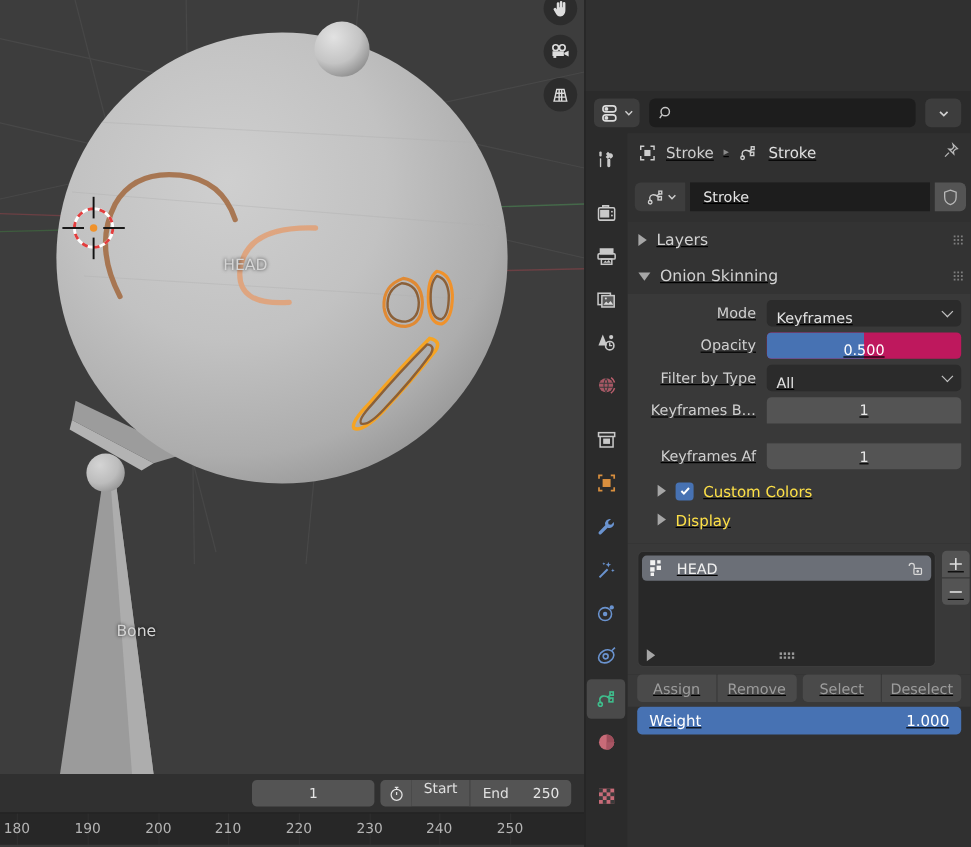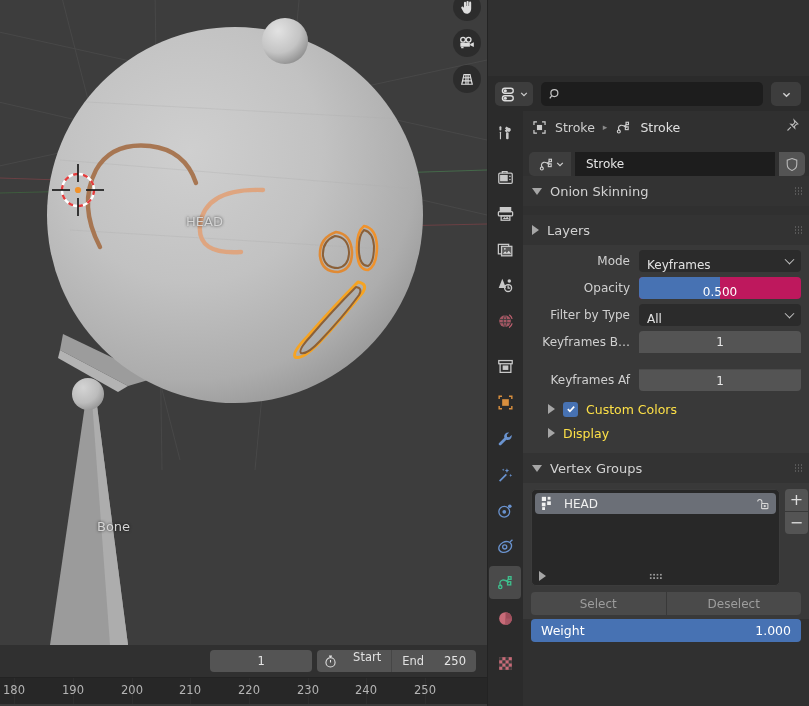--- a/index.html
+++ b/index.html
@@ -96,21 +96,21 @@
   .tab {
     position: relative; width: 32px; height: 33px; margin: 0 2px 3px 2px;
     display: flex; align-items: center; justify-content: center; border-radius: 4px;
   }
   .tab.active { background: #4a4a4a; }
   .tab-gap { height: 9px; }
 
   
   #panelbody {
     position: absolute; left: 36px; top: 111px; width: 286px; height: 595px;
-    background: #303030; overflow: hidden;
+    background: #303030; overflow: hidden; text-decoration: underline;
   }
   .id-row {
     display: flex; align-items: center; height: 24px; margin: 9px 4px 0 6px; gap: 4px;
   }
   .id-pill {
     height: 24px; background: #3d3d3d; border-radius: 5px 0 0 5px;
     display: flex; align-items: center; justify-content: center; gap: 1px;
     padding: 0 5px 0 7px; min-width: 42px;
   }
   .id-name {
@@ -586,29 +586,29 @@
           </svg>
         </div>
         <div class="id-name">Stroke</div>
         <div class="id-shield">
           <svg width="14" height="15" viewBox="0 0 20 22" fill="none" stroke="#b8b8b8" stroke-width="1.6">
             <path d="M10 2.2l7 2.4v6.2c0 4.4-3 7.7-7 9-4-1.3-7-4.6-7-9V4.6z"></path>
           </svg>
         </div>
       </div>
 
+      <div class="panel-hdr closed" style="margin-top:9px;">
+        <span class="tri tri-right"></span>
+        <span>Layers</span>
+        <span class="grip"></span>
+      </div>
+
       <div class="panel-hdr open">
         <span class="tri tri-down"></span>
         <span>Onion Skinning</span>
-        <span class="grip"></span>
-      </div>
-
-      <div class="panel-hdr closed" style="margin-top:9px;">
-        <span class="tri tri-right"></span>
-        <span>Layers</span>
         <span class="grip"></span>
       </div>
       <div class="panel-content">
 
         <div class="prop-row">
           <div class="prop-label">Mode</div>
           <div class="prop-ctrl">
             <div class="dropdown">
               <span>Keyframes</span>
               <span class="chev"></span>
@@ -658,25 +658,20 @@
           </span>
           <span>Custom Colors</span>
         </div>
 
         <div class="sub-row">
           <span class="tri tri-right"></span>
           <span>Display</span>
         </div>
       </div>
 
-      <div class="panel-hdr open">
-        <span class="tri tri-down"></span>
-        <span>Vertex Groups</span>
-        <span class="grip"></span>
-      </div>
 
       <div class="vg-area">
         <div class="vg-list">
           <div class="vg-item">
             <svg width="15" height="15" viewBox="0 0 18 18" fill="#f2f2f2">
               <rect x="1" y="1" width="5" height="5"></rect>
               <rect x="8" y="1" width="3.4" height="3.4"></rect>
               <rect x="7.4" y="6.4" width="4.4" height="4.4"></rect>
               <rect x="1" y="8" width="4.4" height="4.4"></rect>
               <rect x="1.4" y="13.4" width="3.4" height="3.4"></rect>
@@ -694,20 +689,24 @@
           </div>
         </div>
         <div class="vg-side">
           <div class="vg-sq t">+</div>
           <div class="vg-sq b">−</div>
         </div>
       </div>
 
       <div class="btn-row">
         <div style="display:flex; flex:1;">
+          <div class="opbtn l">Assign</div>
+          <div class="opbtn r" style="margin-left:1px;">Remove</div>
+        </div>
+        <div style="display:flex; flex:1;">
           <div class="opbtn l">Select</div>
           <div class="opbtn r" style="margin-left:1px;">Deselect</div>
         </div>
       </div>
 
       <div class="weight-bar">
         <span>Weight</span>
         <span>1.000</span>
       </div>
 

